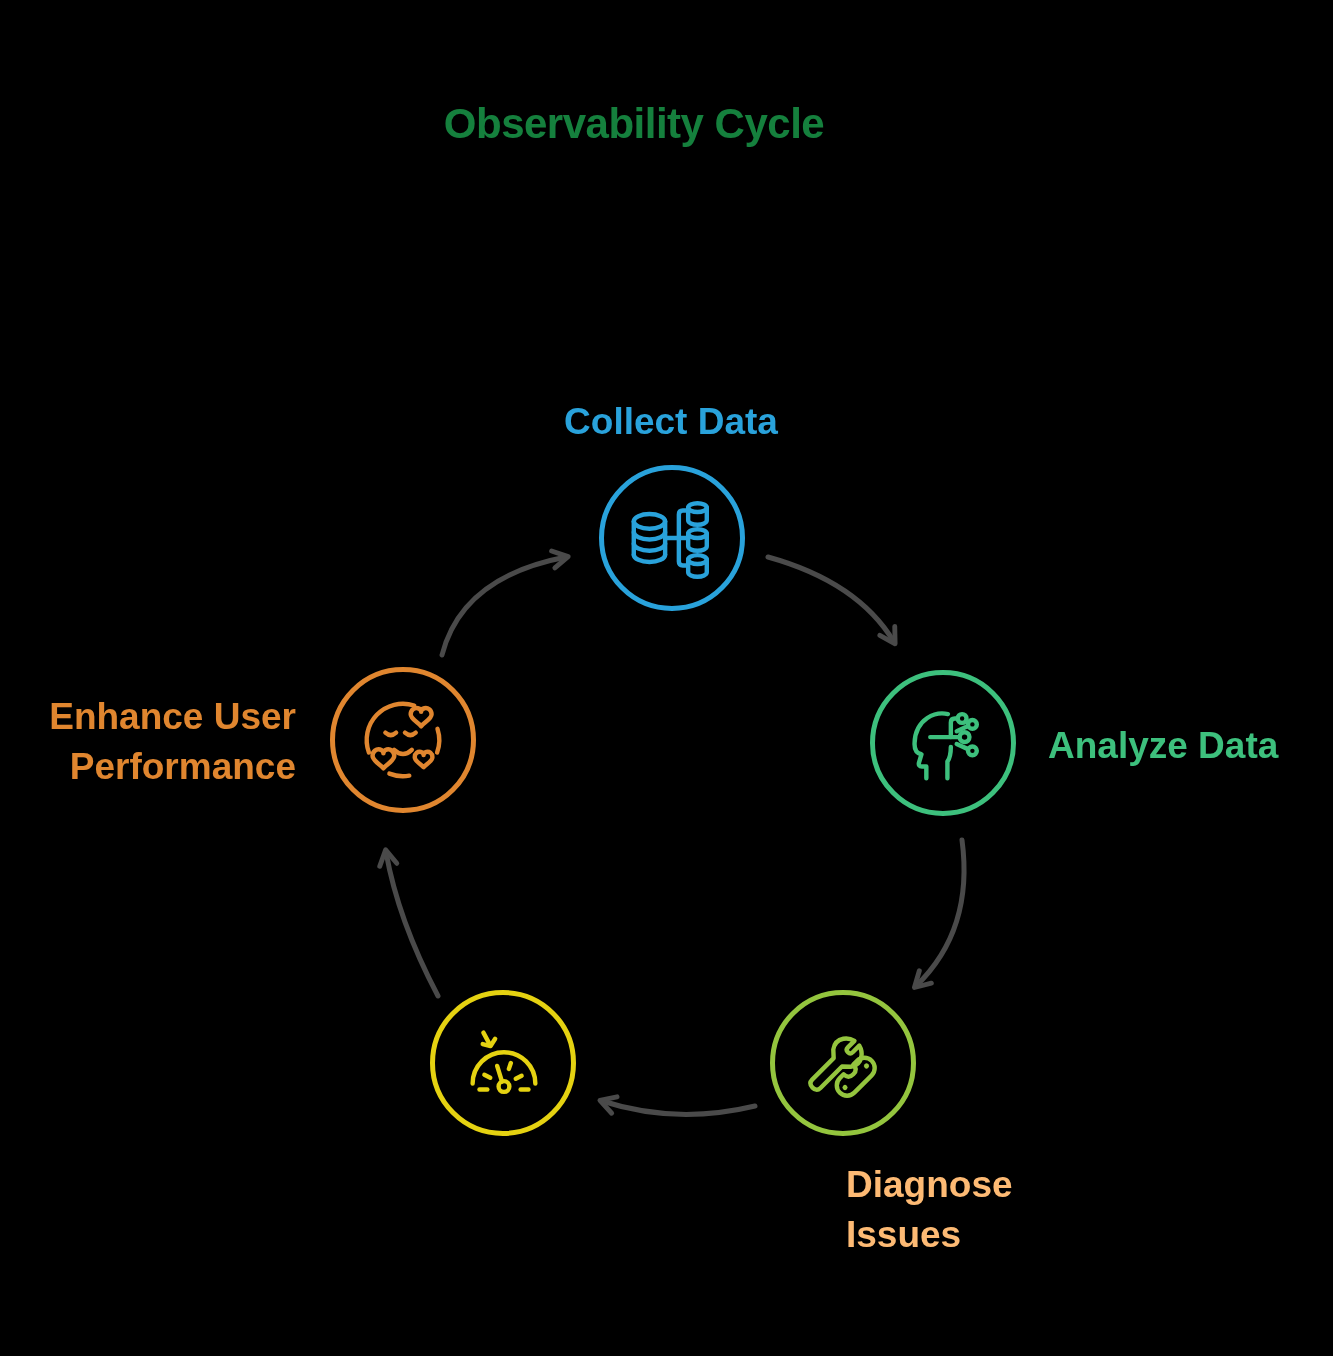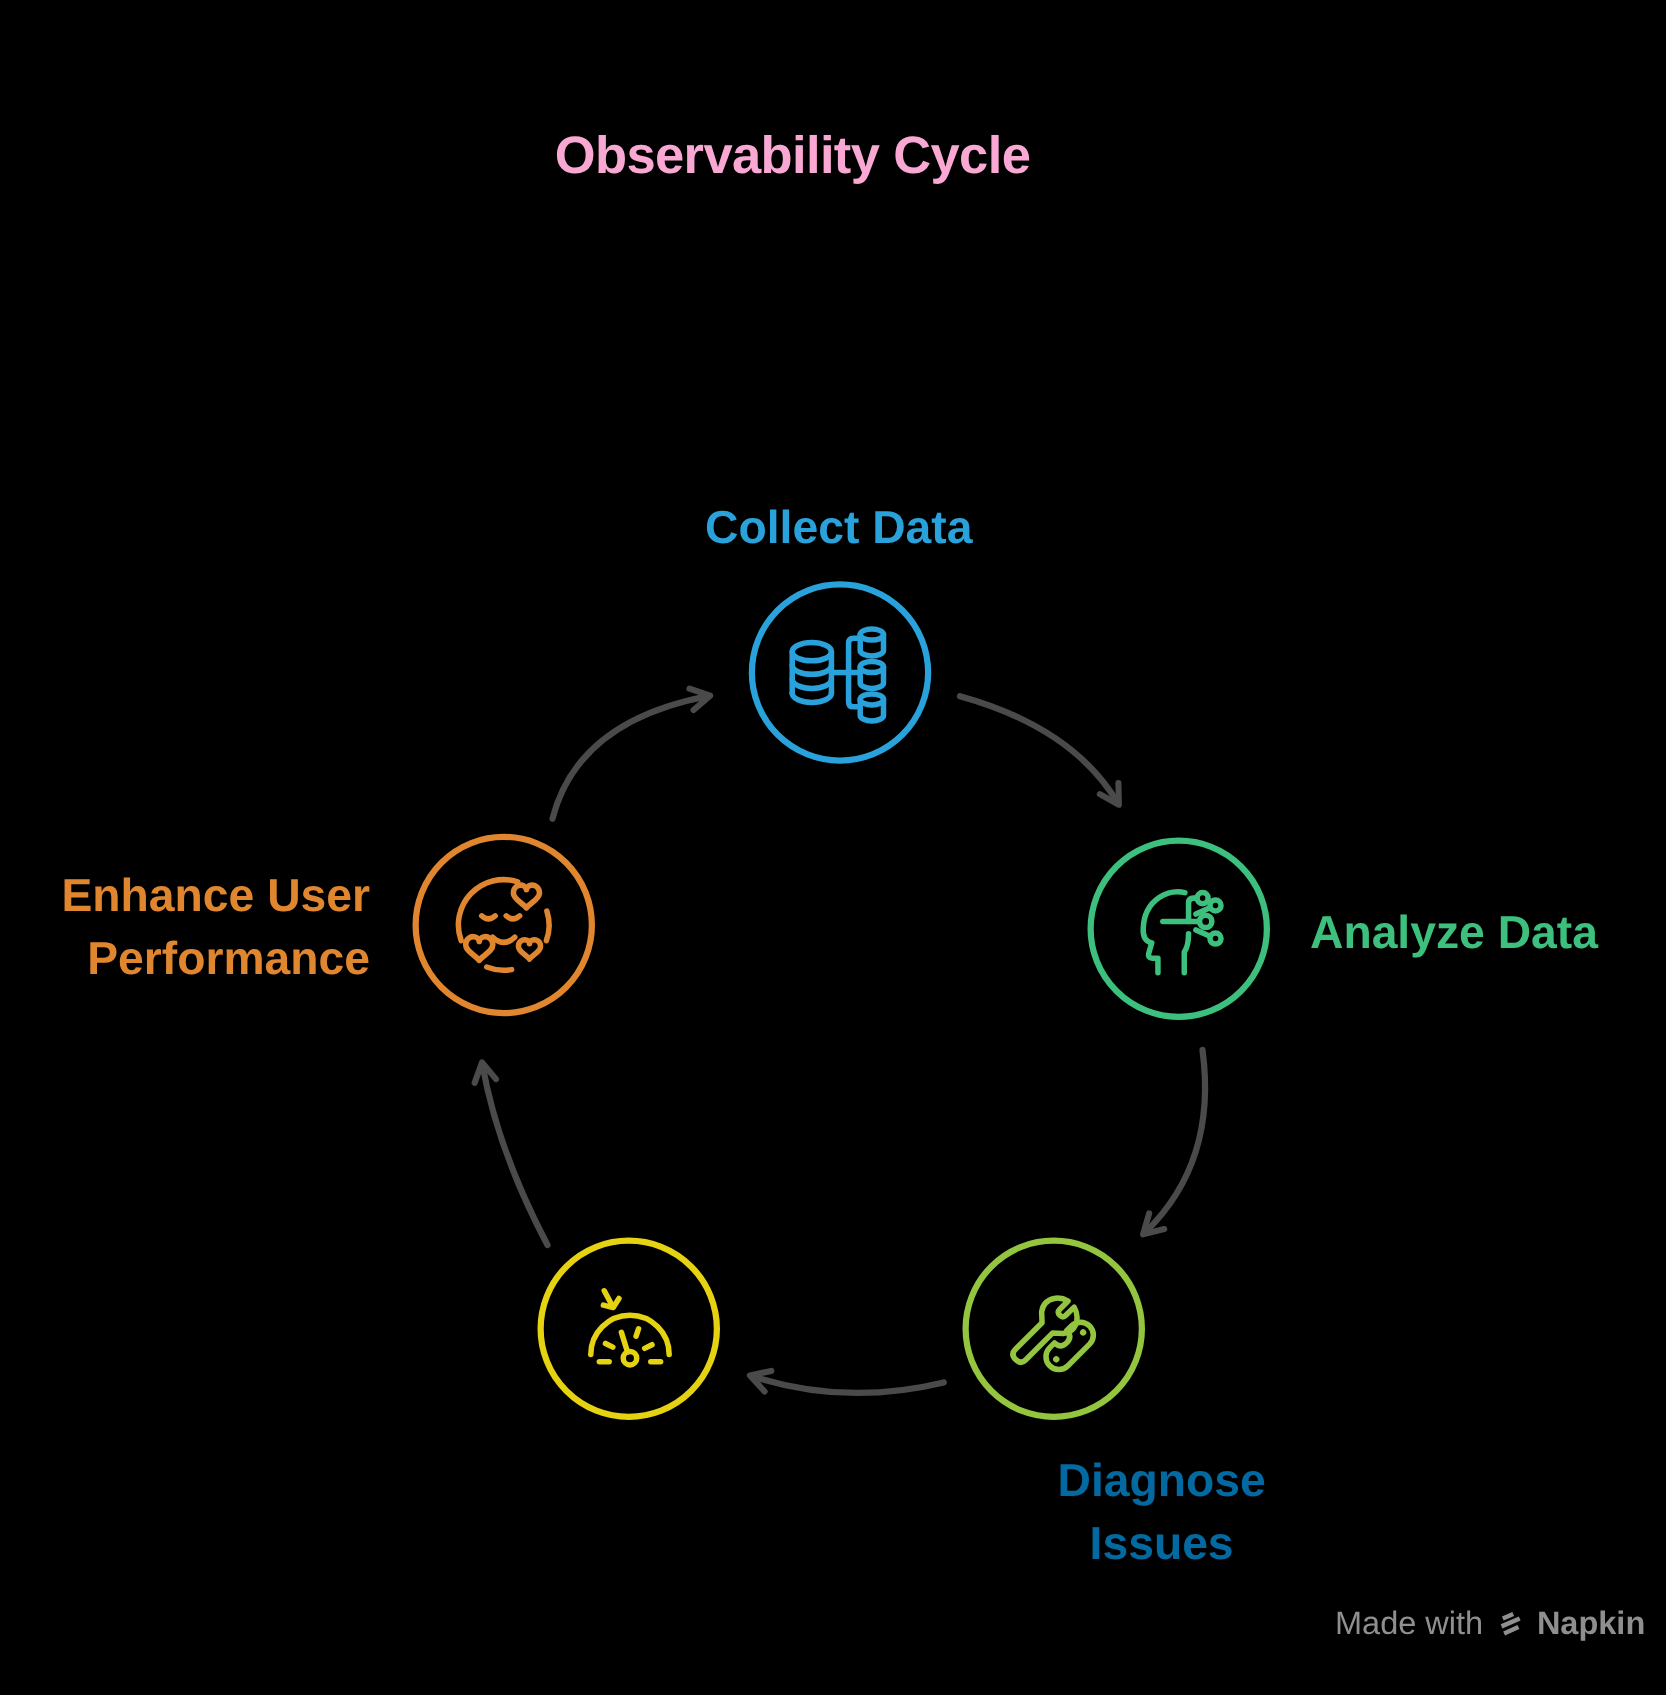--- a/index.html
+++ b/index.html
@@ -75,21 +75,21 @@
     font-size: 26px;
     font-weight: 500;
   }
   .footer .brand { font-weight: 700; }
 </style>
 </head>
 <body>
 
 <div class="canvas">
 
-  <div class="page-title" style="color: #f9a8d4;">Observability Cycle</div>
+  <div class="page-title" style="color: #15803d;">Observability Cycle</div>
 
   <svg id="arrows" width="1333" height="1356" viewBox="0 0 1333 1356">
     <defs>
       <marker id="ah" viewBox="0 0 24 24" markerWidth="26" markerHeight="26" refX="17" refY="12" orient="auto" markerUnits="userSpaceOnUse">
         <path class="arrowhead" d="M5,4 L19,12 L5,20"></path>
       </marker>
     </defs>
     <path class="arrow" d="M442,655 Q462,577 566,557" marker-end="url(#ah)"></path>
     <path class="arrow" d="M768,557 Q858,582 894,642" marker-end="url(#ah)"></path>
     <path class="arrow" d="M962,840 Q974,930 916,986" marker-end="url(#ah)"></path>
@@ -138,21 +138,21 @@
       <g transform="rotate(45 44 50)">
         <path d="M38,80 V49 L31.5,43 Q26,35.5 31,28 Q34.5,23 40.5,21.5 V31 Q40.5,34.5 44,34.5 Q47.5,34.5 47.5,31 V21.5 Q53.5,23 57,28 Q62,35.5 56.5,43 L50,49 V80 Q50,85.5 44,85.5 Q38,85.5 38,80 Z"></path>
       </g>
       <g transform="rotate(-45 63 64)">
         <path d="M50.5,53.5 H56 Q56,60.5 63,60.5 Q70,60.5 70,53.5 H75.5 A10.5,10.5 0 0 1 75.5,74.5 H50.5 A10.5,10.5 0 0 1 50.5,53.5 Z"></path>
         <circle cx="47.5" cy="64" r="2.6" fill="currentColor" stroke="none"></circle>
         <circle cx="78.5" cy="64" r="2.6" fill="currentColor" stroke="none"></circle>
       </g>
     </svg>
   </div>
-  <div class="node-label align-left" style="left: 846px; top: 1160px; color: #0369a1; text-align: center;">
+  <div class="node-label align-left" style="left: 846px; top: 1160px; color: #fdba74;">
     <div>Diagnose</div>
     <div>Issues</div>
   </div>
 
   <div class="node-circle" style="left: 430px; top: 990px; color: rgb(229, 210, 17); border-color: rgb(229, 210, 17);">
     <svg width="98" height="98" viewBox="0 0 100 100" fill="none" stroke="currentColor" stroke-width="4.5" stroke-linecap="round" stroke-linejoin="round">
       <path d="M30,19 L37,32"></path>
       <path d="M29.3,30.7 L37.3,32.7 L42,25.3"></path>
       <path d="M19,71 A32,32 0 0 1 83,71"></path>
       <circle cx="51" cy="74" r="5.5"></circle>
@@ -176,23 +176,14 @@
       <path stroke-width="3.5" transform="translate(68.5,28) scale(1.3)" d="M0,6.2 C-1.8,3.4 -8.2,0.8 -8.2,-3.2 C-8.2,-6.8 -5.2,-8.6 -2.6,-8 C-1.1,-7.6 0,-6.3 0,-5.2 C0,-6.3 1.1,-7.6 2.6,-8 C5.2,-8.6 8.2,-6.8 8.2,-3.2 C8.2,0.8 1.8,3.4 0,6.2 Z"></path>
       <path stroke-width="3.4" transform="translate(30,70.5) scale(1.35)" d="M0,6.2 C-1.8,3.4 -8.2,0.8 -8.2,-3.2 C-8.2,-6.8 -5.2,-8.6 -2.6,-8 C-1.1,-7.6 0,-6.3 0,-5.2 C0,-6.3 1.1,-7.6 2.6,-8 C5.2,-8.6 8.2,-6.8 8.2,-3.2 C8.2,0.8 1.8,3.4 0,6.2 Z"></path>
       <path stroke-width="4.1" transform="translate(71,71) scale(1.1)" d="M0,6.2 C-1.8,3.4 -8.2,0.8 -8.2,-3.2 C-8.2,-6.8 -5.2,-8.6 -2.6,-8 C-1.1,-7.6 0,-6.3 0,-5.2 C0,-6.3 1.1,-7.6 2.6,-8 C5.2,-8.6 8.2,-6.8 8.2,-3.2 C8.2,0.8 1.8,3.4 0,6.2 Z"></path>
     </svg>
   </div>
   <div class="node-label align-right" style="right: 1037px; top: 692px; color: rgb(224, 134, 47);">
     <div>Enhance User</div>
     <div>Performance</div>
   </div>
 
-  <div class="footer" style="color: rgb(143, 143, 143);">
-    <span>Made with</span>
-    <svg width="25" height="26" viewBox="0 0 24 24" fill="none" stroke="currentColor" stroke-width="3.4" stroke-linecap="butt">
-      <path d="M6,8 L14,4.5"></path>
-      <path d="M5,14 L19,8"></path>
-      <path d="M7,19.5 L18,14.5"></path>
-    </svg>
-    <span class="brand">Napkin</span>
-  </div>
 
 </div>
 
 </body></html>

